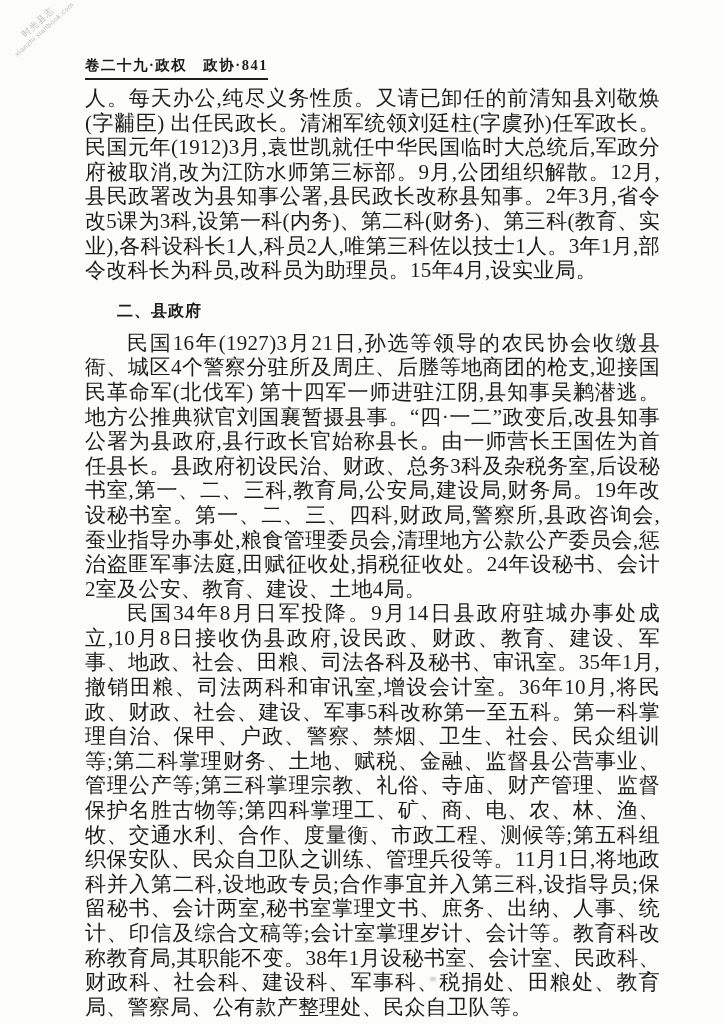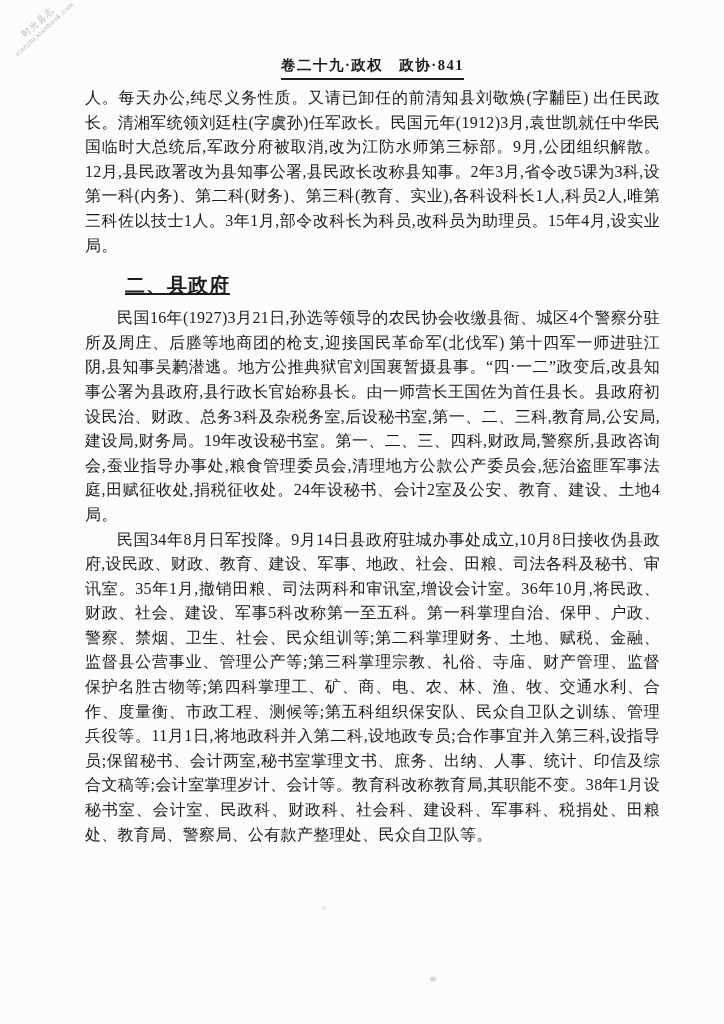--- a/index.html
+++ b/index.html
@@ -19,51 +19,50 @@
     color:#b9b9b9;
     text-align:center;
     line-height:1.25;
     pointer-events:none;
     user-select:none;
   }
   .watermark .wm1{font-size:9px;letter-spacing:1px;}
   .watermark .wm2{font-size:7px;letter-spacing:.5px;font-family:"Liberation Sans","DejaVu Sans",sans-serif;}
   .header{
     position:absolute;top:56px;left:85px;right:64px;
-    text-align:center;
+    text-align:left;
     text-decoration:underline;
   }
   .header .running-head{
     display:inline-block;
     font-weight:700;
     font-size:14.5px;
     letter-spacing:1.5px;
     padding-bottom:3px;
     border-bottom:2px solid #1f1f1f;
   }
   .body{
     position:absolute;top:86px;left:85px;right:64px;
   }
   .para{
     margin:0;
-    font-size:16px;
+    font-size:21px;
     line-height:24.6px;
     text-align:justify;
     text-indent:2em;
     letter-spacing:.3px;
   }
   .para.no-indent{text-indent:0;}
   .heading{
     margin:15px 0 8px 0;
-    font-size:20px;
+    font-size:16px;
     font-weight:700;
     line-height:25px;
     text-indent:2em;
     letter-spacing:1px;
-    text-decoration:underline;
   }
   .lead{font-weight:700;margin-right:.9em;}
   .artifact{
     position:absolute;border-radius:50%;
     background:#c9c9c7;filter:blur(1px);
   }
   .artifact.a1{left:430px;top:977px;width:6px;height:4px;}
   .artifact.a2{left:322px;top:906px;width:4px;height:3px;opacity:.6;}
 </style>
 </head>

